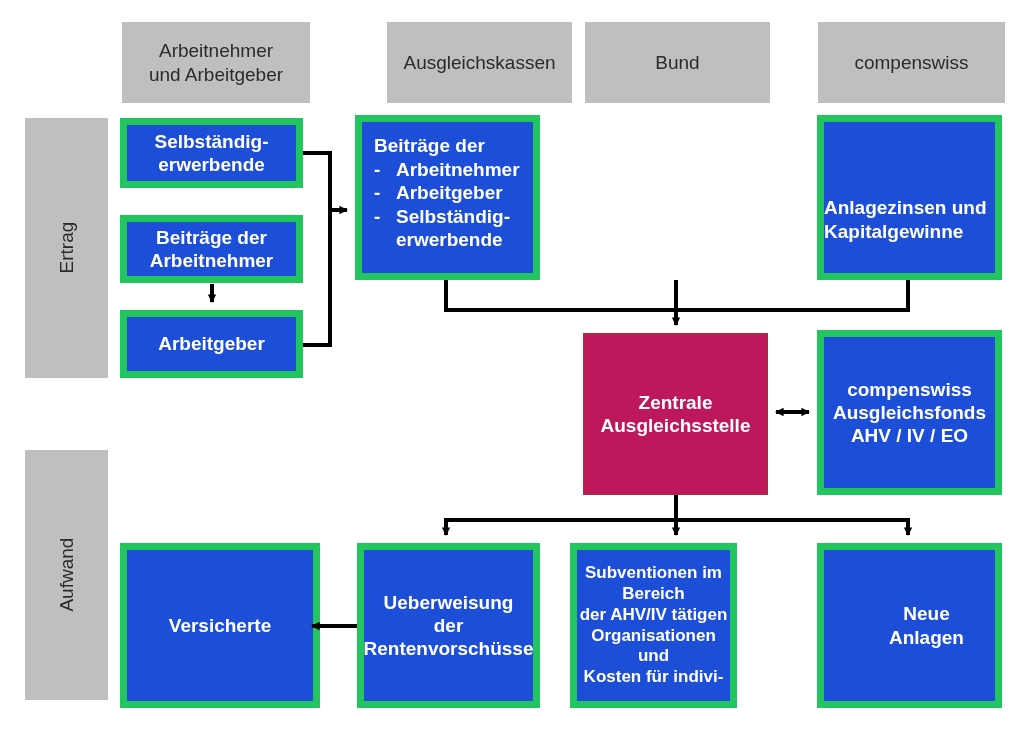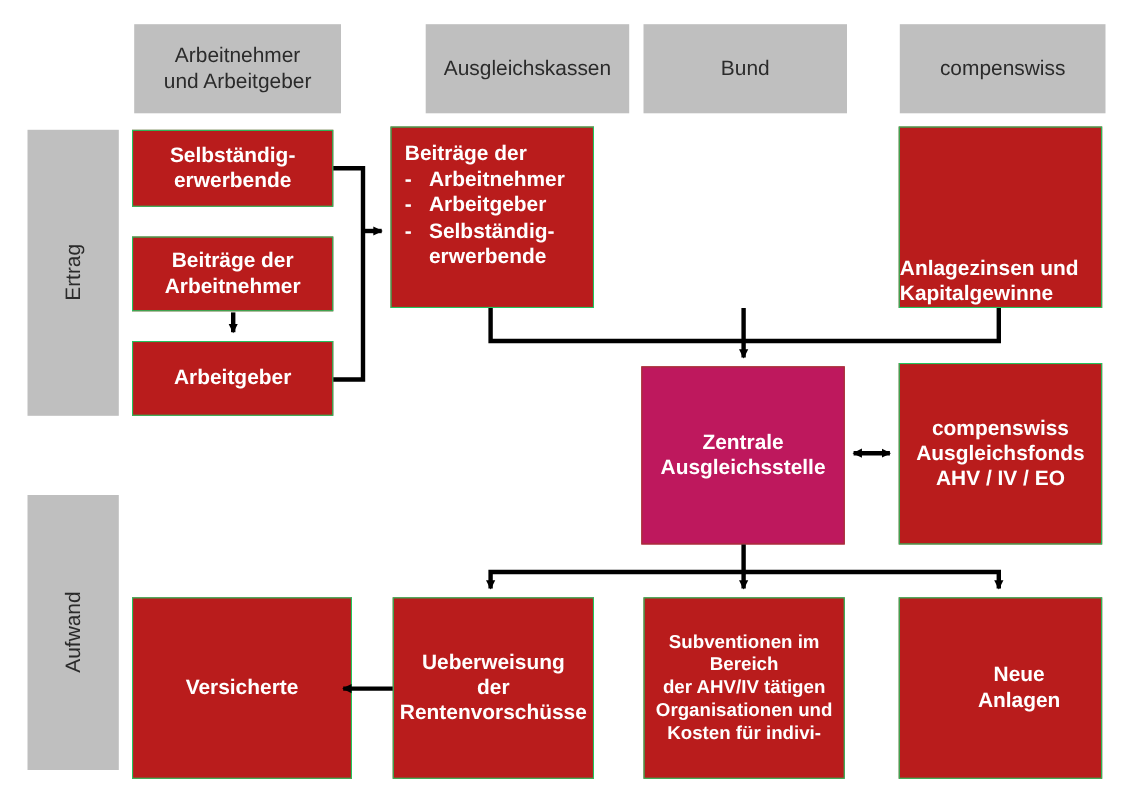--- a/index.html
+++ b/index.html
@@ -35,25 +35,25 @@
     color: #2b2b2b;
     font-size: 19px;
     font-weight: 400;
   }
   .side-box .vtext {
     transform: rotate(-90deg);
     white-space: nowrap;
     display: block;
   }
   .blue-box {
-    background: #b91c1c;
+    background: #1d4ed8;
     color: #ffffff;
     font-size: 19px;
     font-weight: 600;
-    border: 1px solid #22c55e;
+    border: 7px solid #22c55e;
   }
   .red-box {
     background: #be185d;
     color: #ffffff;
     font-size: 19px;
     font-weight: 600;
     border: 1px solid #a33530;
   }
   .blue-box.small {
     font-size: 17px;
@@ -137,21 +137,21 @@
       <span class="list-item-txt">Arbeitgeber</span>
     </div>
     <div class="list-row">
       <span class="list-dash">-</span>
       <span class="list-item-txt">Selbständig-</span>
     </div>
     <div class="list-cont">erwerbende</div>
   </div>
 
 
-  <div class="box blue-box align-top" style="left:817px; top:115px; width:185px; height:165px; flex-direction:column;justify-content:flex-end;">
+  <div class="box blue-box align-top" style="left:817px; top:115px; width:185px; height:165px; flex-direction:column;">
     <span>Anlagezinsen und</span>
     <span>Kapitalgewinne</span>
   </div>
 
   <div class="box red-box" style="left:583px; top:333px; width:185px; height:162px; flex-direction:column;">
     <span>Zentrale</span>
     <span>Ausgleichsstelle</span>
   </div>
 
   <div class="box blue-box" style="left:817px; top:330px; width:185px; height:165px; flex-direction:column;">
@@ -163,21 +163,21 @@
   <div class="box blue-box" style="left:120px; top:543px; width:200px; height:165px;">
     <span>Versicherte</span>
   </div>
 
   <div class="box blue-box" style="left:357px; top:543px; width:183px; height:165px; flex-direction:column;">
     <span>Ueberweisung</span>
     <span>der</span>
     <span>Rentenvorschüsse</span>
   </div>
 
-  <div class="box blue-box small" style="left:585px; top:543px; width:183px; height:165px; flex-direction:column;">
+  <div class="box blue-box small" style="left:570px; top:543px; width:167px; height:165px; flex-direction:column;">
     <span>Subventionen im</span>
     <span>Bereich</span>
     <span>der AHV/IV tätigen</span>
     <span>Organisationen und</span>
     <span>Kosten für indivi-</span>
   </div>
 
   <div class="box blue-box" style="left:817px; top:543px; width:185px; height:165px; flex-direction:column;padding-left:34px;">
     <span>Neue</span>
     <span>Anlagen</span>

